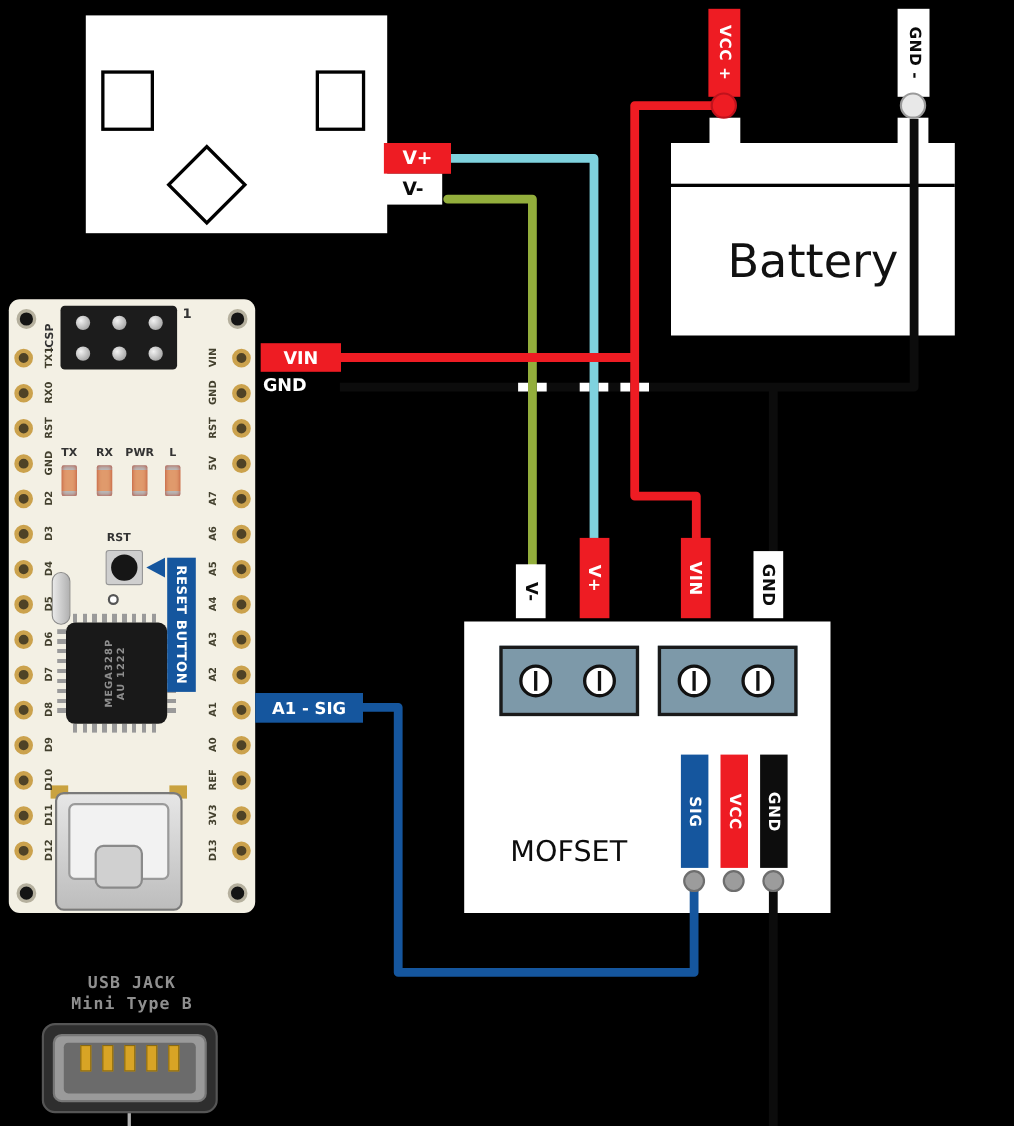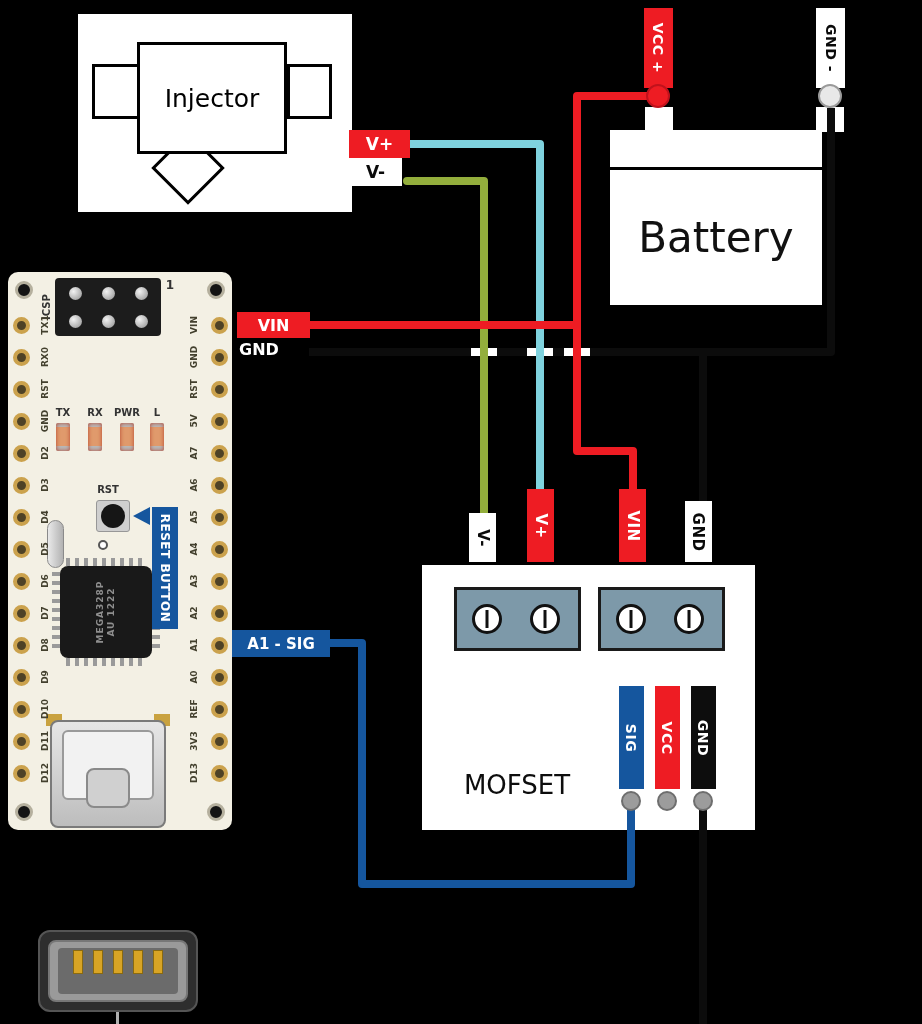--- a/index.html
+++ b/index.html
@@ -43,27 +43,24 @@
 </style>
 </head>
 <body>
 
 <div id="canvas">
 
   <div class="box" style="left:78px;top:14px;width:274px;height:198px;"></div>
   <div class="abs" style="left:162px;top:142px;width:52px;height:52px;background:#fff;border:3px solid #000;transform:rotate(45deg);"></div>
   <div class="abs" style="left:92px;top:64px;width:48px;height:55px;background:#fff;border:3px solid #000;"></div>
   <div class="abs" style="left:287px;top:64px;width:45px;height:55px;background:#fff;border:3px solid #000;"></div>
-  <div class="abs" style="left:137px;top:42px;width:150px;height:112px;background:#fff;border:3px solid #000;display:flex;align-items:center;justify-content:center;">
-    <span style="font-size:25px;color:#000;">Injector</span>
-  </div>
 
   <div class="box" style="left:645px;top:107px;width:28px;height:25px;"></div>
   <div class="box" style="left:816px;top:107px;width:28px;height:25px;"></div>
-  <div class="box" style="left:610px;top:130px;width:212px;height:175px;display:flex;align-items:center;justify-content:center;padding-top:40px;">
+  <div class="box" style="left:610px;top:130px;width:258px;height:175px;display:flex;align-items:center;justify-content:center;padding-top:40px;">
     <span style="font-size:42px;color:#111;">Battery</span>
   </div>
   <div class="abs" style="left:610px;top:167px;width:258px;height:3px;background:#000;"></div>
 
   <div class="abs" style="left: 8px; top: 272px; width: 224px; height: 558px; border-radius: 10px; background: rgb(243, 240, 228);">
     <div class="hole" style="left:7px;top:9px;"></div>
     <div class="hole" style="left:199px;top:9px;"></div>
     <div class="hole" style="left:7px;top:531px;"></div>
     <div class="hole" style="left:199px;top:531px;"></div>
 
@@ -180,34 +177,38 @@
   <div class="screw" style="left:530px;top:604px;">
       <div class="screw-slot"></div>
     </div>
   <div class="screw" style="left:616px;top:604px;">
       <div class="screw-slot"></div>
     </div>
   <div class="screw" style="left:674px;top:604px;">
       <div class="screw-slot"></div>
     </div>
 
-  <div class="abs" style="left:452px;top:760px;width:130px;height:40px;display:flex;align-items:flex-end;justify-content:center;">
+  <div class="abs" style="left:452px;top:760px;width:130px;height:40px;display:flex;align-items:flex-start;justify-content:center;">
     <span style="font-size:26px;color:#0d0d0d;">MOFSET</span>
   </div>
 
   <div class="chip" style="left: 619px; top: 686px; width: 25px; height: 103px; font-size: 14px; background: rgb(21, 86, 158);">
       <span class="vt">SIG</span>
     </div>
   <div class="chip" style="left: 655px; top: 686px; width: 25px; height: 103px; font-size: 14px; background: rgb(238, 28, 35);">
       <span class="vt">VCC</span>
     </div>
   <div class="chip" style="left:691px;top:686px;width:25px;height:103px;font-size:14px;background:#0d0d0d;">
       <span class="vt">GND</span>
     </div>
 
+  <div class="abs" style="left:40px;top:884px;width:160px;text-align:center;color:#8f8f8f;font:bold 15px 'DejaVu Sans Mono',monospace;letter-spacing:1px;line-height:19px;">
+    <div>USB JACK</div>
+    <div>Mini Type B</div>
+  </div>
   <div class="abs" style="left:38px;top:930px;width:160px;height:82px;background:#2e2e2e;border:2px solid #555;border-radius:12px;"></div>
   <div class="abs" style="left:48px;top:940px;width:140px;height:62px;background:#9a9a9a;border:2px solid #777;border-radius:8px;"></div>
   <div class="abs" style="left:58px;top:948px;width:120px;height:46px;background:#6b6b6b;border-radius:4px;"></div>
   <div class="usb-pin" style="left:73px;top:950px;"></div>
   <div class="usb-pin" style="left:93px;top:950px;"></div>
   <div class="usb-pin" style="left:113px;top:950px;"></div>
   <div class="usb-pin" style="left:133px;top:950px;"></div>
   <div class="usb-pin" style="left:153px;top:950px;"></div>
   <div class="abs" style="left:116px;top:1012px;width:3px;height:12px;background:#b0b0b0;"></div>
 

